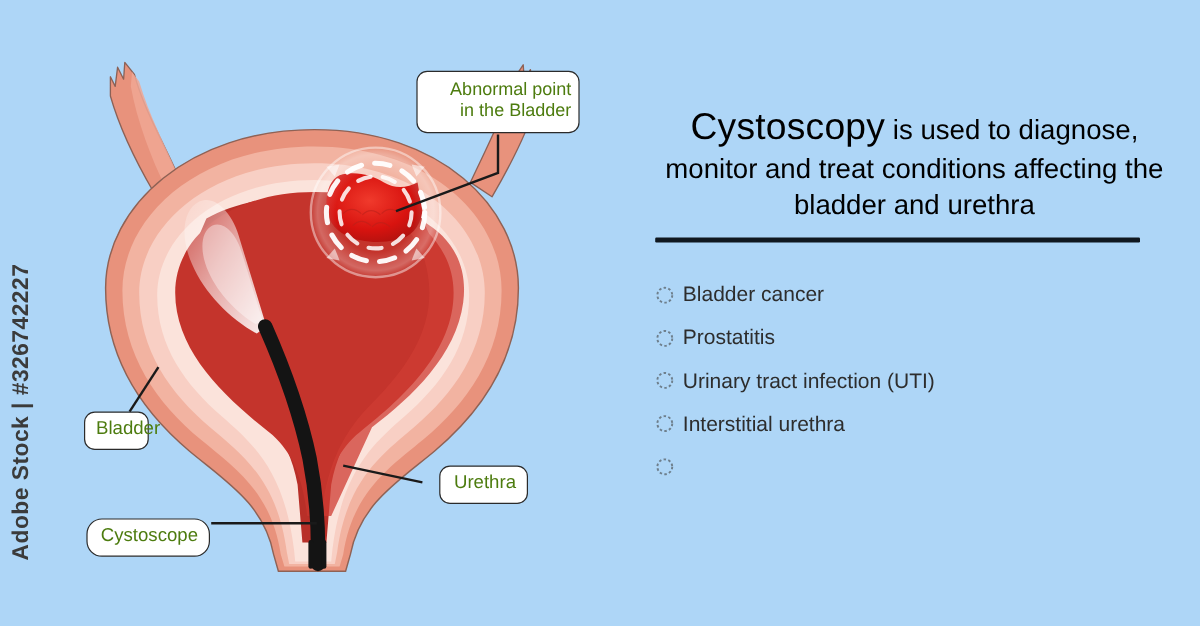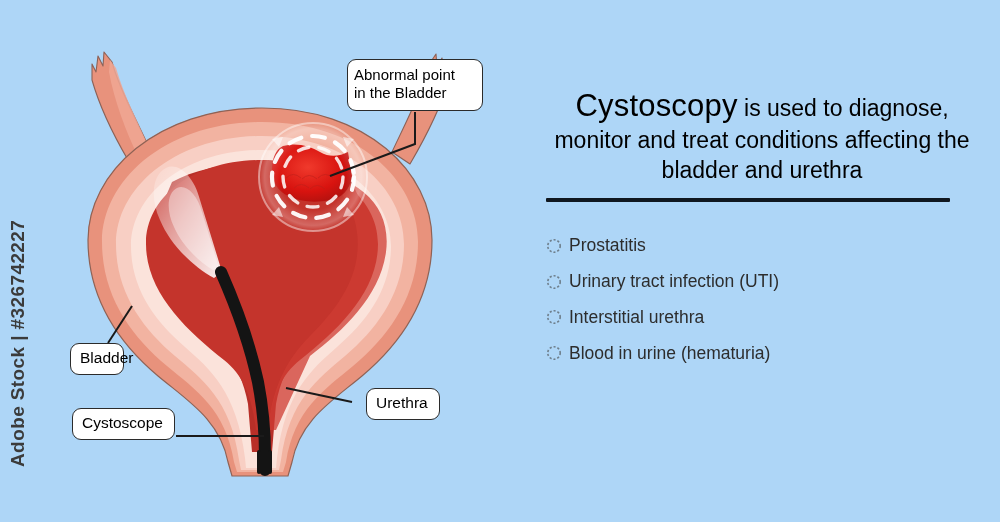--- a/index.html
+++ b/index.html
@@ -20,37 +20,37 @@
     width: 520px; height: 522px;
   }
   #illustration svg { display: block; }
 
   
   .callout {
     position: absolute;
     background: #ffffff;
     border: 1.6px solid #2b2b2b;
     border-radius: 9px;
-    color: #000000;
+    color: #4d7c0f;
     font-size: 15.5px;
     line-height: 1.22;
     padding: 5px 9px 6px 9px;
-    text-align: left;
+    text-align: right;
     white-space: pre-line;
     box-sizing: border-box;
   }
   #callout-abnormal {
     left: 347px; top: 59px;
     width: 136px;
     font-size: 15px;
     padding: 6px 6px 7px 6px;
   }
   #callout-bladder  { left: 70px;  top: 343px; width: 54px; }
   #callout-urethra  { left: 366px; top: 388px; width: 74px; }
-  #callout-cystoscope { left: 72px; top: 408px; width: 103px; }
+  #callout-cystoscope { left: 72px; top: 432px; width: 103px; border-radius: 13px; }
 
   
   #right-panel {
     position: absolute;
     left: 520px; top: 0;
     width: 480px; height: 522px;
   }
   #headline {
     position: absolute;
     left: 20px; top: 86px;
@@ -315,20 +315,28 @@
 
     <div id="divider"></div>
 
     <ul id="condition-list">
       <li>
         <span class="bullet">
           <svg width="16" height="16" viewBox="0 0 16 16">
             <circle cx="8" cy="8" r="6.2" fill="none" stroke="#6e7f8c" stroke-width="1.6" stroke-dasharray="2.1 1.9"></circle>
           </svg>
         </span>
+        <span class="cond-label">Bladder cancer</span>
+      </li>
+      <li>
+        <span class="bullet">
+          <svg width="16" height="16" viewBox="0 0 16 16">
+            <circle cx="8" cy="8" r="6.2" fill="none" stroke="#6e7f8c" stroke-width="1.6" stroke-dasharray="2.1 1.9"></circle>
+          </svg>
+        </span>
         <span class="cond-label">Prostatitis</span>
       </li>
       <li>
         <span class="bullet">
           <svg width="16" height="16" viewBox="0 0 16 16">
             <circle cx="8" cy="8" r="6.2" fill="none" stroke="#6e7f8c" stroke-width="1.6" stroke-dasharray="2.1 1.9"></circle>
           </svg>
         </span>
         <span class="cond-label">Urinary tract infection (UTI)</span>
       </li>
@@ -339,21 +347,20 @@
           </svg>
         </span>
         <span class="cond-label">Interstitial urethra</span>
       </li>
       <li>
         <span class="bullet">
           <svg width="16" height="16" viewBox="0 0 16 16">
             <circle cx="8" cy="8" r="6.2" fill="none" stroke="#6e7f8c" stroke-width="1.6" stroke-dasharray="2.1 1.9"></circle>
           </svg>
         </span>
-        <span class="cond-label">Blood in urine (hematuria)</span>
       </li>
     </ul>
   </div>
 
   <div id="watermark">
     <span>Adobe Stock | #326742227</span>
   </div>
 
 </div>
 

